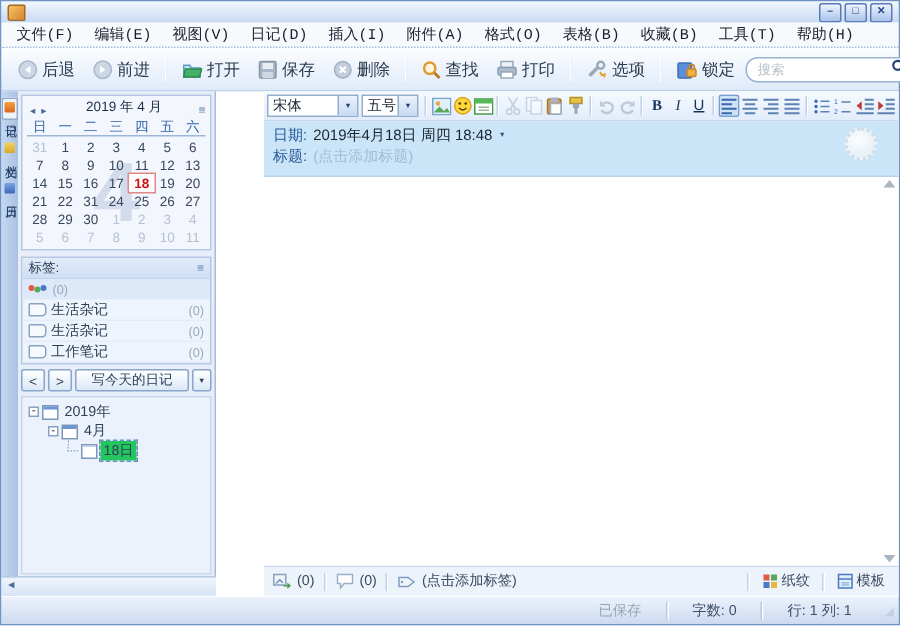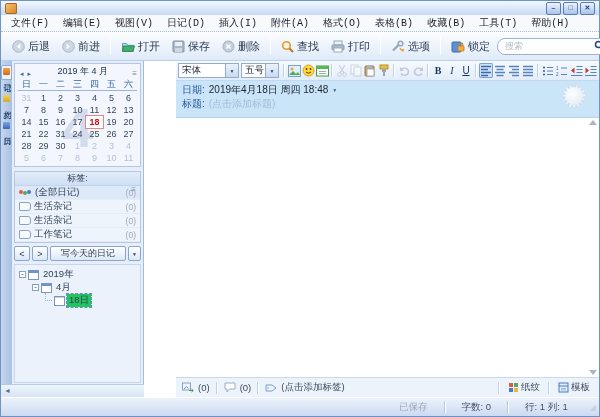--- a/index.html
+++ b/index.html
@@ -52,21 +52,21 @@
   .calmenu{font-size:8px;color:#6a88b0;}
   .cal-dhrow{display:grid;grid-template-columns:repeat(7,1fr);border-bottom:1px solid #9db6d8;margin:0 3px;position:relative;z-index:1;}
   .cal-dh{text-align:center;font-size:9px;color:#2f62a8;height:12px;line-height:12px;}
   .calgrid{display:grid;grid-template-columns:repeat(7,1fr);padding:1px 3px 2px;position:relative;z-index:1;}
   .cal-day{text-align:center;font-size:9px;color:#39475c;height:12px;line-height:12px;}
   .cal-day.dim{color:#b6c0d2;}
   .cal-day.sel{color:#cc1111;font-weight:bold;background:#fffdfd;box-shadow:0 0 0 1px #e08888;}
   .cal-wm{position:absolute;left:0;right:0;top:24px;bottom:0;display:flex;align-items:center;justify-content:center;font-size:56px;font-weight:bold;color:rgba(148,168,205,.35);z-index:0;pointer-events:none;}
 
   .tagbox{border:1px solid #b4c8e4;margin-top:4px;background:#eef4fb;}
-  .taghead{height:13px;display:flex;align-items:center;padding:0 4px;font-size:9px;color:#2c3c54;background:linear-gradient(#e2ecf9,#cfdff4);border-bottom:1px solid #c2d2e8;flex-direction:column;}
+  .taghead{height:13px;display:flex;align-items:center;padding:0 4px;font-size:9px;color:#2c3c54;background:linear-gradient(#e2ecf9,#cfdff4);border-bottom:1px solid #c2d2e8;}
   .taghead-menu{margin-left:auto;font-size:8px;color:#6a88b0;}
   .tag-row{height:13px;display:flex;align-items:center;padding:0 4px;gap:3px;font-size:9.5px;color:#2f3f56;border-bottom:1px solid #e4ecf7;}
   .tag-row.selected{background:#dde9f8;}
   .tag-ico{width:10px;height:7px;flex:0 0 10px;border:1px solid #8aa2c2;background:#f6fafd;border-radius:1px 3px 3px 1px;position:relative;}
   .tag-ico.multi{border:none;background:transparent;width:13px;flex:0 0 13px;}
   .tag-ico.multi::before{content:"";position:absolute;left:0;top:1px;width:4px;height:4px;border-radius:50%;background:#e05a4a;box-shadow:4px 1px 0 #58a858,8px 0 0 #4a78c8;}
   .tag-label{flex:1;white-space:nowrap;overflow:hidden;}
   .tag-count{color:#9aa8bc;font-size:8.5px;}
 
   .navrow{display:flex;gap:2px;margin-top:3px;}
@@ -339,21 +339,20 @@
       </div>
 
       <div class="tagbox">
         <div class="taghead">
           <span>标签:</span>
           <span class="taghead-menu">≡</span>
         </div>
         <div>
             <div class="tag-row selected">
               <span class="tag-ico multi"></span>
-              <span class="tag-label">(全部日记)</span>
               <span class="tag-count">(0)</span>
             </div>
             <div class="tag-row">
               <span class="tag-ico"></span>
               <span class="tag-label">生活杂记</span>
               <span class="tag-count">(0)</span>
             </div>
             <div class="tag-row">
               <span class="tag-ico"></span>
               <span class="tag-label">生活杂记</span>

